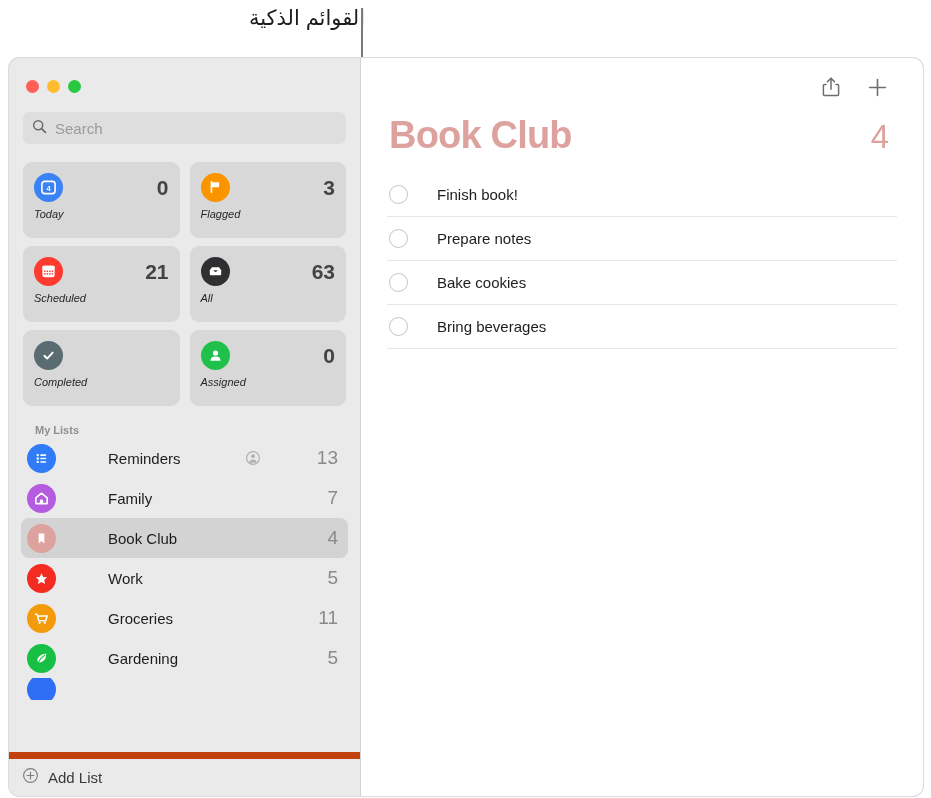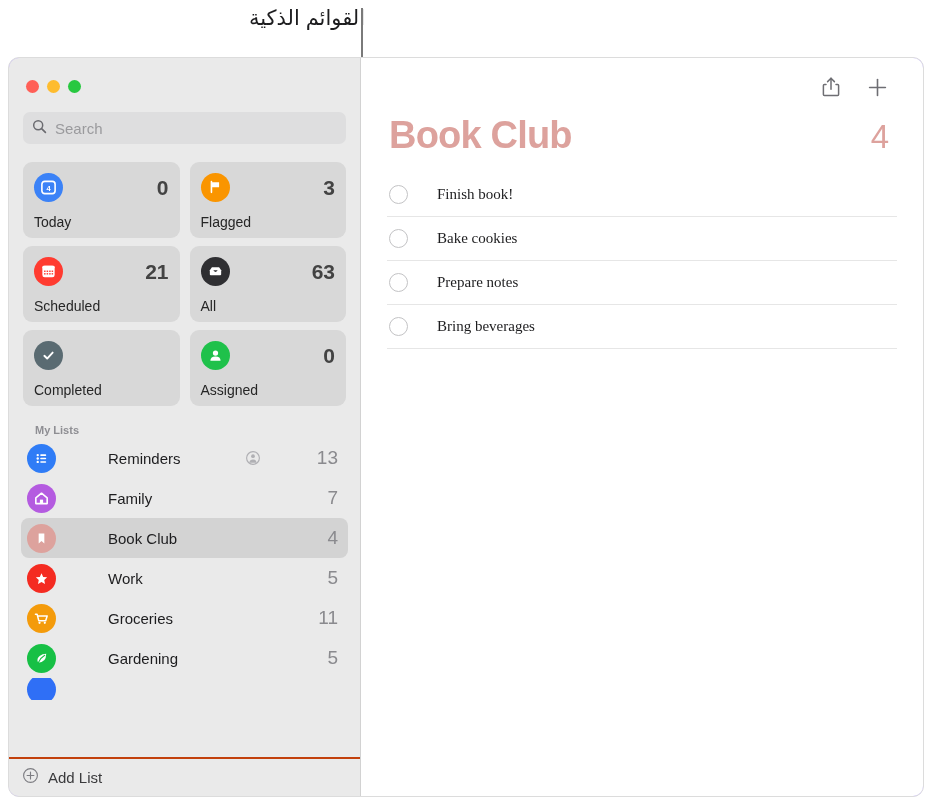--- a/index.html
+++ b/index.html
@@ -148,23 +148,24 @@
     justify-content: space-between;
     height: 30px;
   }
   .smart-count {
     font-size: 21px;
     font-weight: bold;
     color: #434343;
     line-height: 1;
   }
   .smart-label {
-    font-size: 14px;
+    font-size: 11px;
     color: #262626;
-    margin-top: 12px;
+    margin-top: 6px;
+    font-style: italic;
   }
   .sicon {
     width: 29px; height: 29px;
     border-radius: 50%;
     display: flex;
     align-items: center;
     justify-content: center;
     flex: none;
   }
 
@@ -211,21 +212,21 @@
     color: #8a8a8e;
     margin-left: 8px;
   }
   .shared-badge { margin-right: 8px; display: flex; align-items: center; }
 
   .partial-row { height: 22px; overflow: hidden; }
 
   #add-list-bar {
     height: 37px;
     background: #eaeaea;
-    border-top: 2px solid #c2410c;
+    border-top: 7px solid #c2410c;
     display: flex;
     align-items: center;
     padding-left: 13px;
     cursor: default;
     flex: none;
   }
   #add-list-label {
     font-size: 15px;
     color: #3a3a3c;
     margin-left: 9px;
@@ -284,21 +285,20 @@
     border-radius: 50%;
     border: 1.5px solid #c3c3c5;
     flex: none;
     box-sizing: border-box;
     cursor: default;
   }
   .task-text {
     font-size: 15px;
     color: #1d1d1f;
     margin-left: 29px;
-    font-family: Liberation Serif, serif;
   }
 </style>
 </head>
 <body>
 
 <div id="callout-label">القوائم الذكية</div>
 <div id="callout-leader"></div>
 <div id="callout-bracket">
   <div class="b-vert"></div>
   <div class="b-top"></div>
@@ -541,25 +541,25 @@
       <span id="list-total" style="color: rgb(221, 162, 157);">4</span>
     </div>
 
     <div id="tasks">
       <div class="task-row">
         <span class="task-circle"></span>
         <span class="task-text">Finish book!</span>
       </div>
       <div class="task-row">
         <span class="task-circle"></span>
-        <span class="task-text">Bake cookies</span>
+        <span class="task-text">Prepare notes</span>
       </div>
       <div class="task-row">
         <span class="task-circle"></span>
-        <span class="task-text">Prepare notes</span>
+        <span class="task-text">Bake cookies</span>
       </div>
       <div class="task-row">
         <span class="task-circle"></span>
         <span class="task-text">Bring beverages</span>
       </div>
     </div>
 
   </div>
 
 </div>

